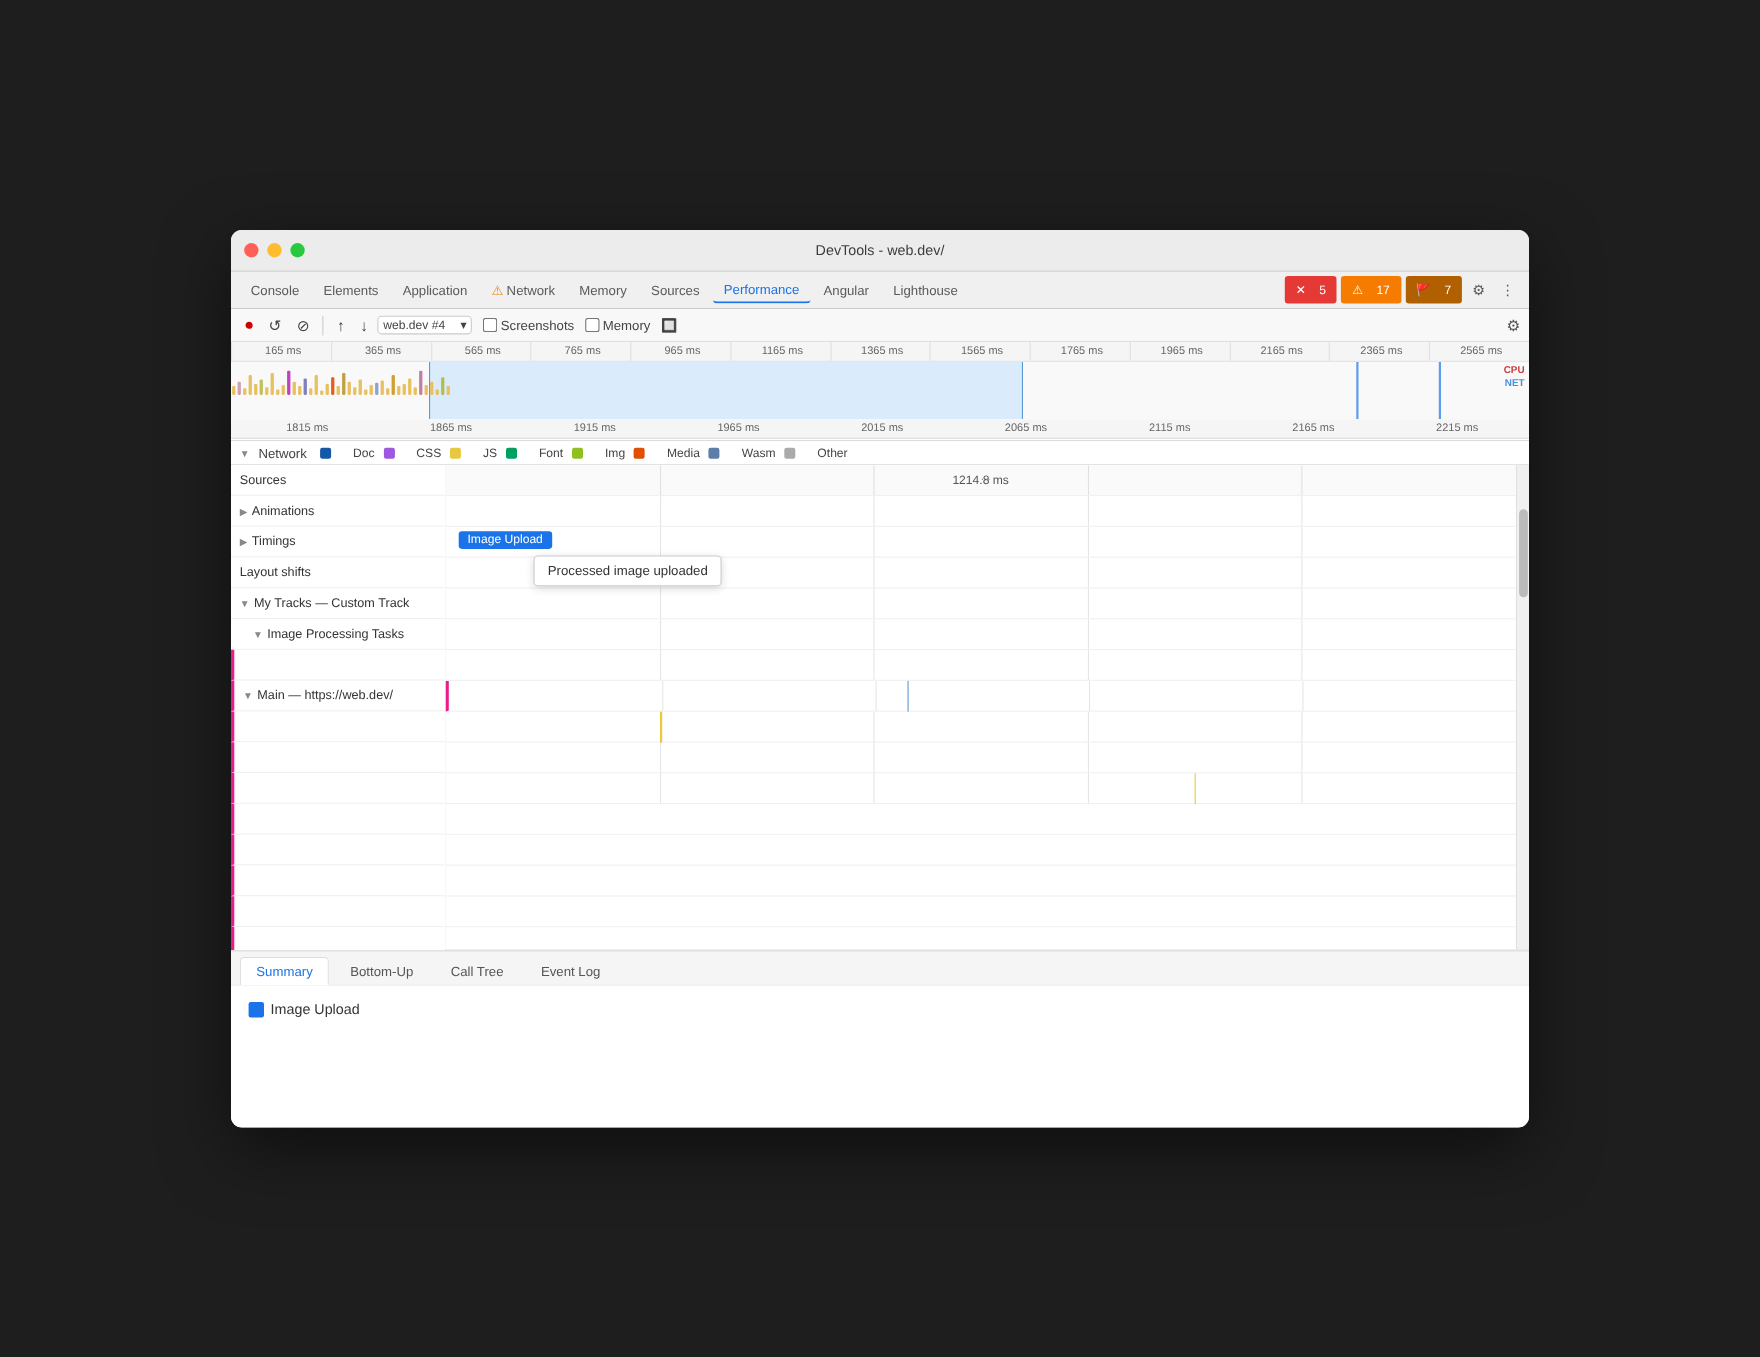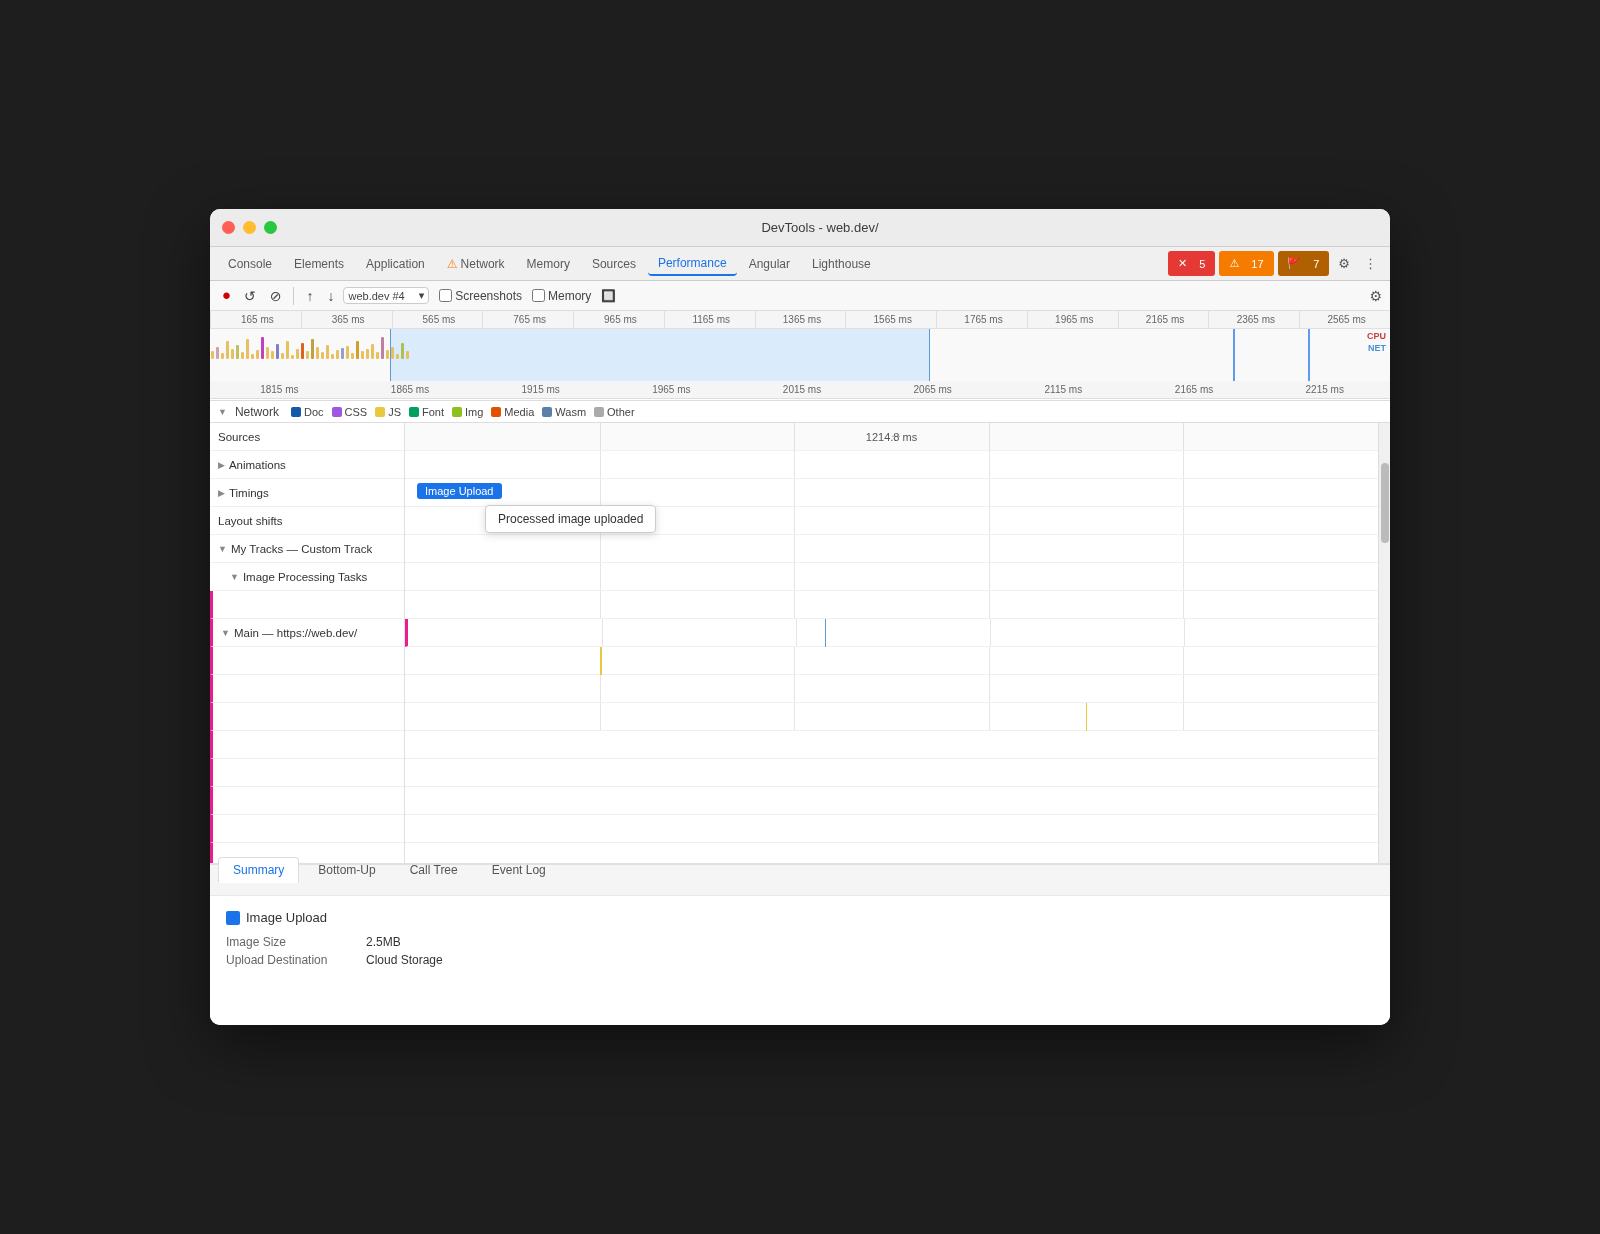--- a/index.html
+++ b/index.html
@@ -35,21 +35,20 @@
     .tl-close { background: #ff5f57; }
     .tl-min { background: #febc2e; }
     .tl-max { background: #28c840; }
     .titlebar-title {
       position: absolute;
       left: 50%;
       transform: translateX(-50%);
       font-size: 13px;
       color: #3c3c3c;
       font-weight: 500;
-      margin-left: 20px;
     }
     .devtools-tabs {
       background: #f0f0f0;
       display: flex;
       align-items: center;
       height: 34px;
       padding: 0 8px;
       border-bottom: 1px solid #ccc;
       gap: 2px;
       font-size: 12px;
@@ -219,21 +218,21 @@
       gap: 8px;
     }
     .legend-triangle {
       font-size: 9px;
       color: #888;
       cursor: pointer;
     }
     .legend-item {
       display: flex;
       align-items: center;
-      gap: 3px;
+      gap: 20px;
     }
     .legend-color {
       width: 10px;
       height: 10px;
       border-radius: 2px;
     }
     
     .main-content {
       display: flex;
       height: 440px;
@@ -333,21 +332,21 @@
       border-radius: 4px;
       margin: 40px auto;
     }
     
     .bottom-tabs {
       display: flex;
       background: #f5f5f5;
       border-top: 2px solid #e0e0e0;
       height: 32px;
       align-items: flex-end;
-      padding: 13px 8px;
+      padding: 0 8px;
       gap: 4px;
     }
     .btab {
       padding: 5px 14px;
       font-size: 12px;
       color: #555;
       cursor: pointer;
       border-radius: 4px 4px 0 0;
       border: 1px solid transparent;
       border-bottom: none;
@@ -768,20 +767,14 @@
     <div class="btab">Bottom-Up</div>
     <div class="btab">Call Tree</div>
     <div class="btab">Event Log</div>
   </div>
 
   <div class="bottom-panel">
     <div class="bp-title">
       <div class="bp-color-box"></div>
       <span class="bp-name">Image Upload</span>
     </div>
-    <div class="bp-props">
-      <span class="bp-key">Image Size</span>
-      <span class="bp-val">2.5MB</span>
-      <span class="bp-key">Upload Destination</span>
-      <span class="bp-val">Cloud Storage</span>
-    </div>
   </div>
 </div>
 
 </body></html>

